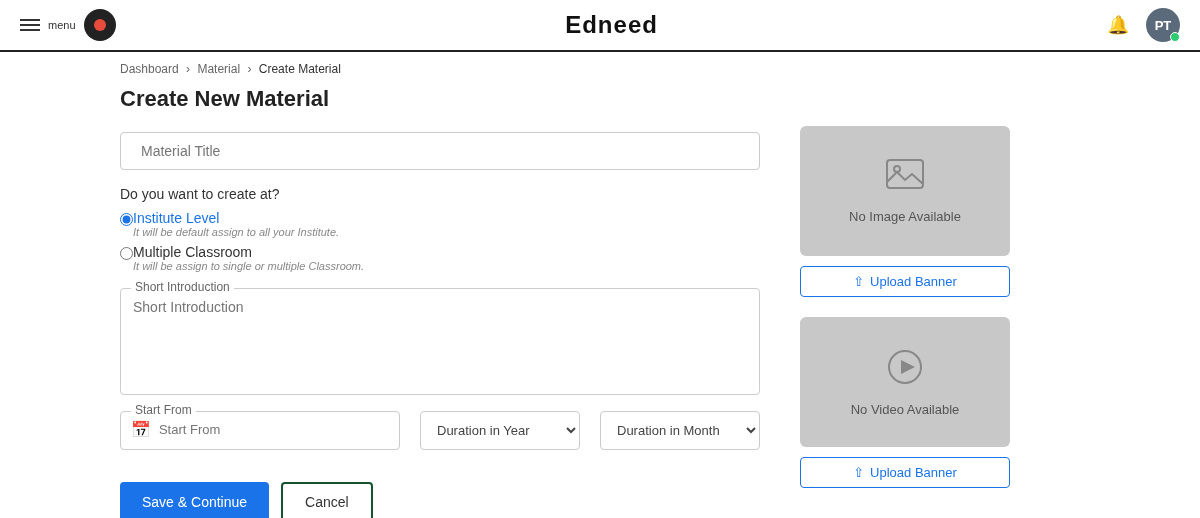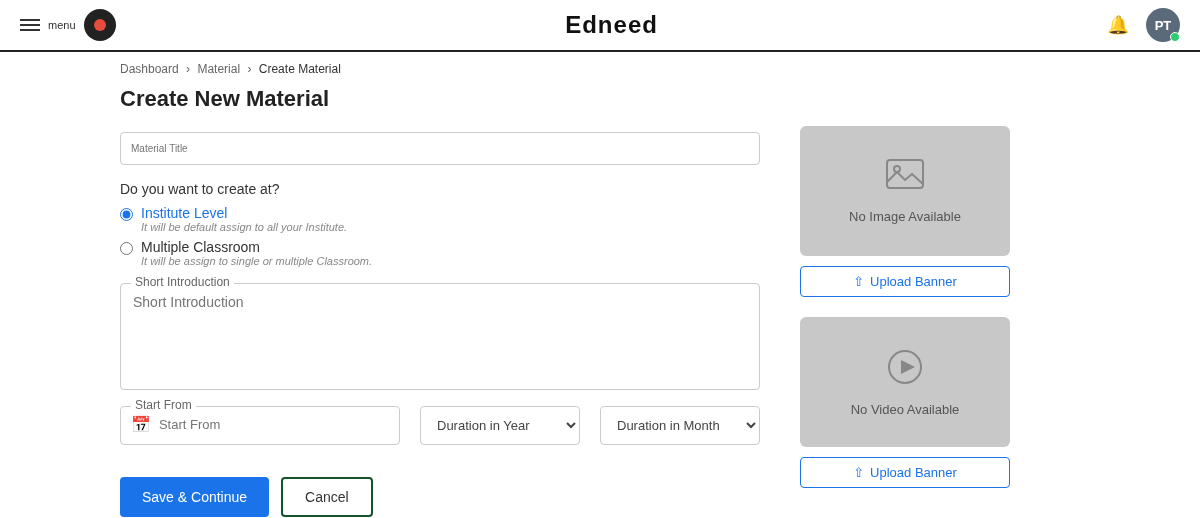--- a/index.html
+++ b/index.html
@@ -53,33 +53,33 @@
       padding: 0 120px;
       gap: 40px;
     }
 
     
     .form-section { flex: 1; max-width: 640px; }
     .page-title { font-size: 22px; font-weight: 600; margin-bottom: 20px; color: #222; }
 
     .title-input {
       width: 100%;
-      padding: 10px 10px;
+      padding: 10px 20px;
       border: 1px solid #ccc;
       border-radius: 4px;
-      font-size: 10px;
+      font-size: 14px;
       color: #666;
       margin-bottom: 16px;
       outline: none;
     }
 
     .create-question { font-size: 14px; margin-bottom: 8px; color: #333; }
 
     .radio-group { margin-bottom: 16px; }
-    .radio-option { display: flex; align-items: flex-start; gap: 8px; margin-bottom: 6px; }
+    .radio-option { display: flex; align-items: flex-start; margin-bottom: 6px; }
     .radio-option input[type="radio"] { margin-top: 3px; accent-color: #1a73e8; }
     .radio-label-main { font-size: 14px; color: #1a73e8; font-weight: 500; }
     .radio-label-sub { font-size: 11px; color: #888; font-style: italic; }
 
     
     .fieldset-group {
       border: 1px solid #ccc;
       border-radius: 4px;
       padding: 10px 12px 12px;
       margin-bottom: 16px;

